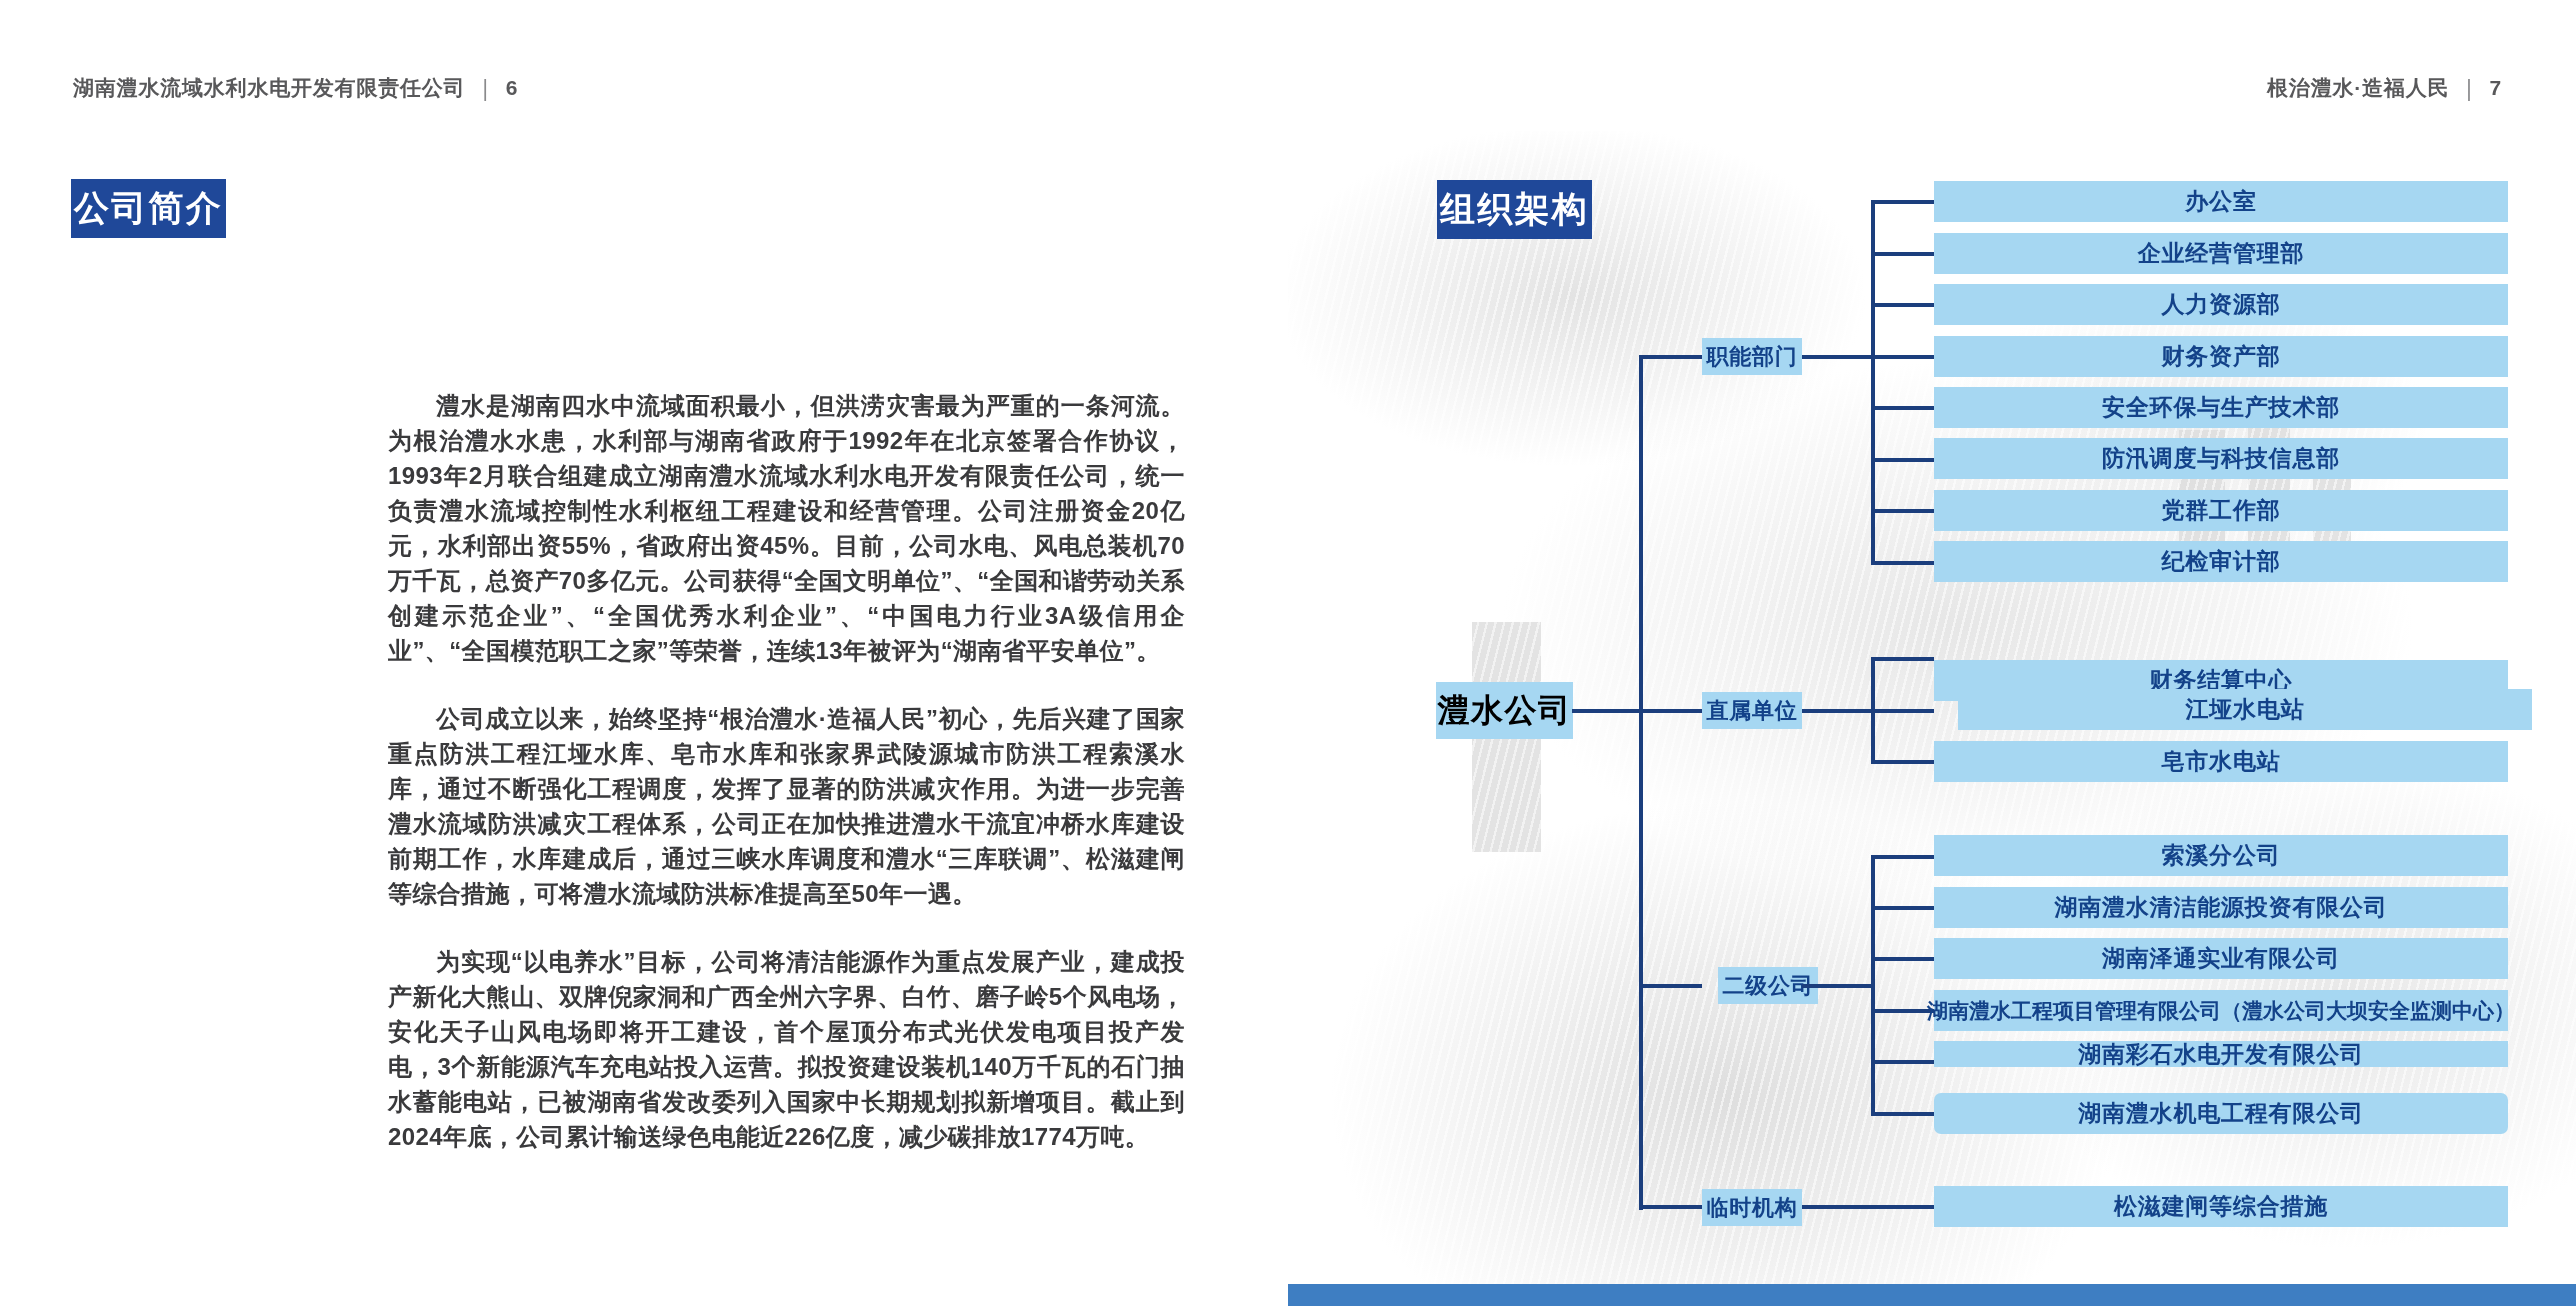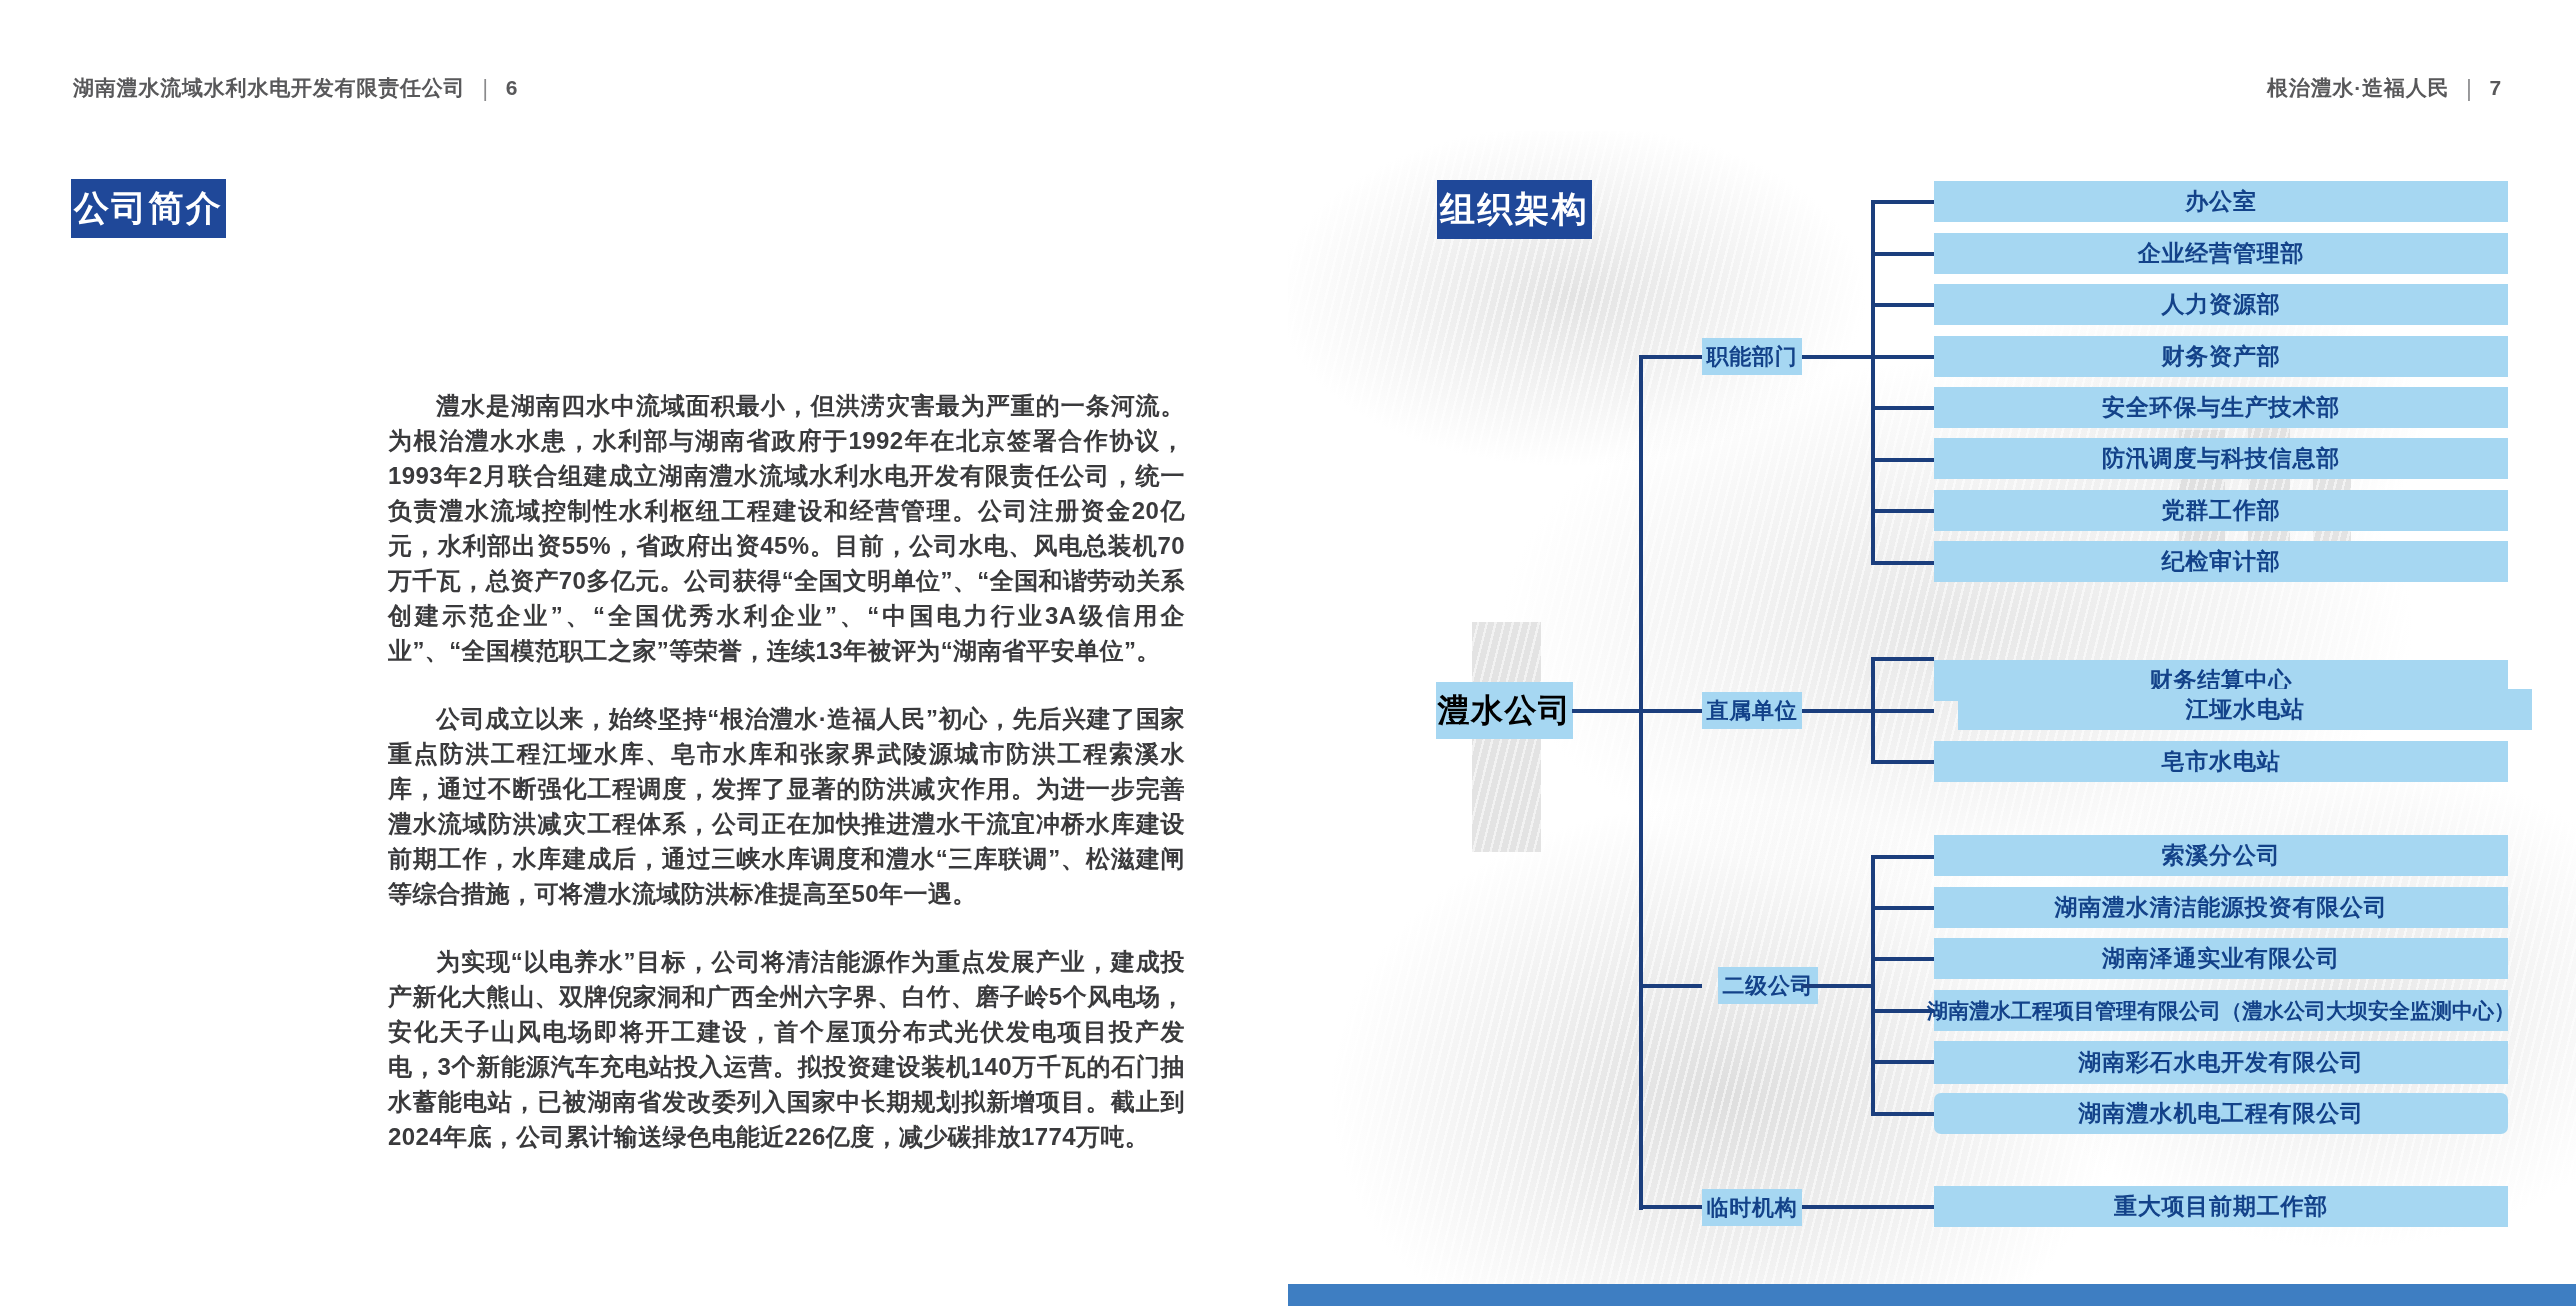--- a/index.html
+++ b/index.html
@@ -128,23 +128,23 @@
       <div class="conn-line" style="left: 1871px; top: 855px; width: 63px; height: 3.8px;"></div>
       <div class="conn-line" style="left: 1871px; top: 906px; width: 63px; height: 3.8px;"></div>
       <div class="conn-line" style="left: 1871px; top: 957px; width: 63px; height: 3.8px;"></div>
       <div class="conn-line" style="left: 1871px; top: 1009px; width: 63px; height: 3.8px;"></div>
       <div class="conn-line" style="left: 1871px; top: 1060px; width: 63px; height: 3.8px;"></div>
       <div class="conn-line" style="left: 1871px; top: 1112px; width: 63px; height: 3.8px;"></div>
       <div class="org-box" style="left: 1934px; top: 835px; width: 574px; height: 41px;">索溪分公司</div>
       <div class="org-box" style="left: 1934px; top: 887px; width: 574px; height: 41px;">湖南澧水清洁能源投资有限公司</div>
       <div class="org-box" style="left: 1934px; top: 938px; width: 574px; height: 41px;">湖南泽通实业有限公司</div>
       <div class="org-box long" style="left: 1934px; top: 990px; width: 574px; height: 41px;">湖南澧水工程项目管理有限公司（澧水公司大坝安全监测中心）</div>
-      <div class="org-box" style="left: 1934px; top: 1041px; width: 574px; height: 43px;">湖南彩石水电开发有限公司</div>
+      <div class="org-box" style="left: 1934px; top: 1041px; width: 574px; height: 26px;">湖南彩石水电开发有限公司</div>
       <div class="org-box" style="left: 1934px; top: 1093px; width: 574px; height: 41px; border-radius: 7px;">湖南澧水机电工程有限公司</div>
       <div class="conn-line" style="left: 1639px; top: 1205px; width: 63px; height: 3.8px;"></div>
       <div class="org-node" style="left: 1702px; top: 1189px; width: 100px; height: 37px;">临时机构</div>
       <div class="conn-line" style="left: 1802px; top: 1205px; width: 132px; height: 3.8px;"></div>
-      <div class="org-box" style="left: 1934px; top: 1186px; width: 574px; height: 41px;">重大项目前期工作部</div>
+      <div class="org-box" style="left: 1934px; top: 1186px; width: 574px; height: 41px;">松滋建闸等综合措施</div>
     </div>
 
   <div id="footer-bar"></div>
 </div>
 
 
 </body></html>

